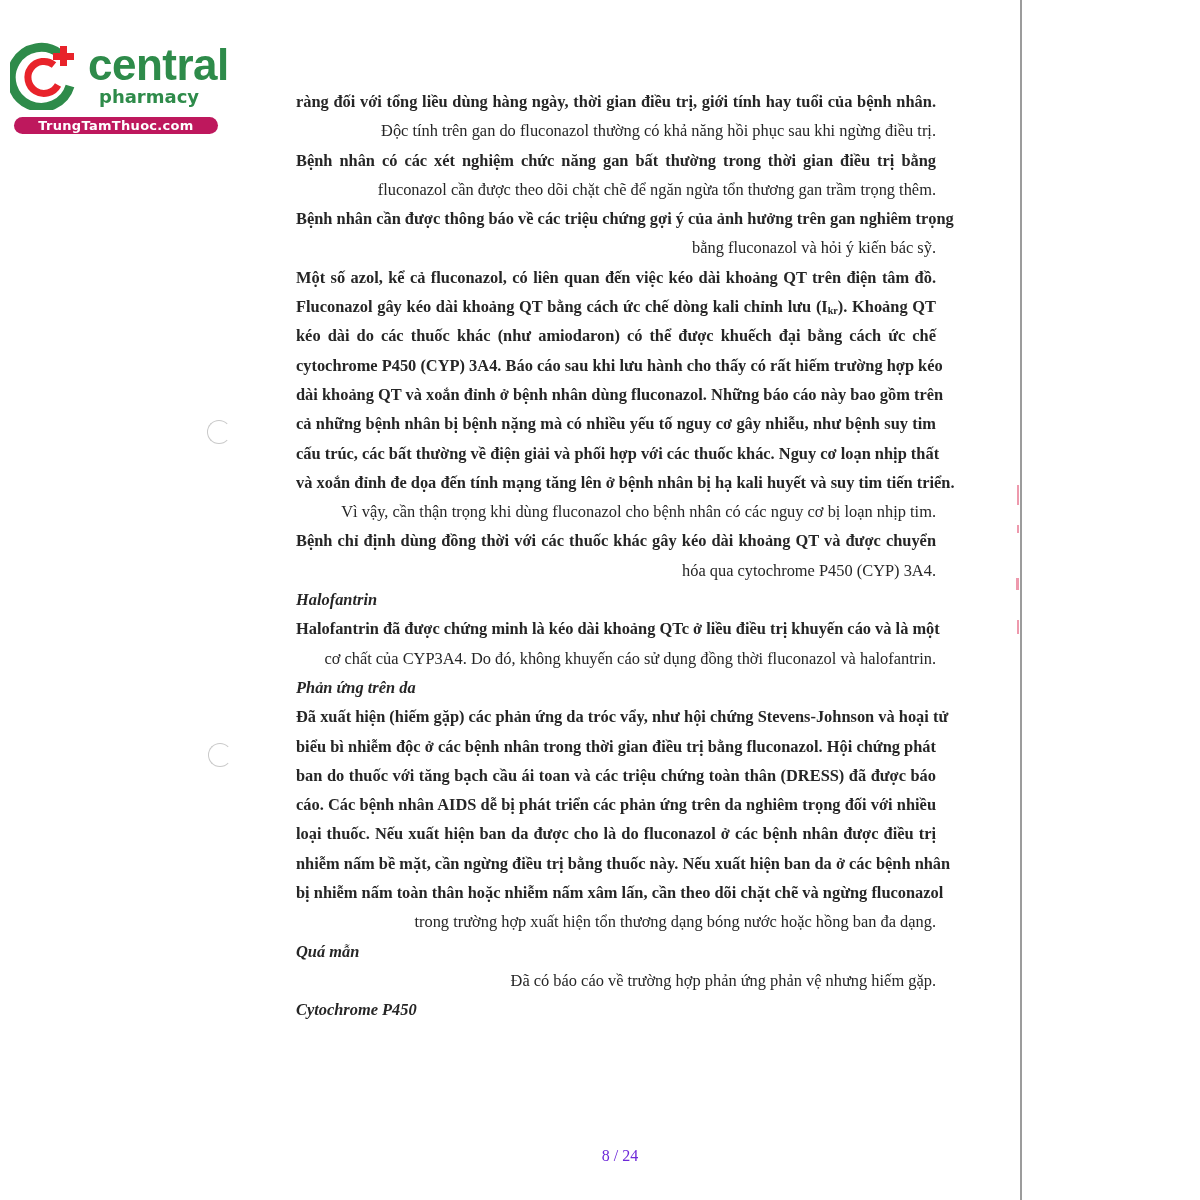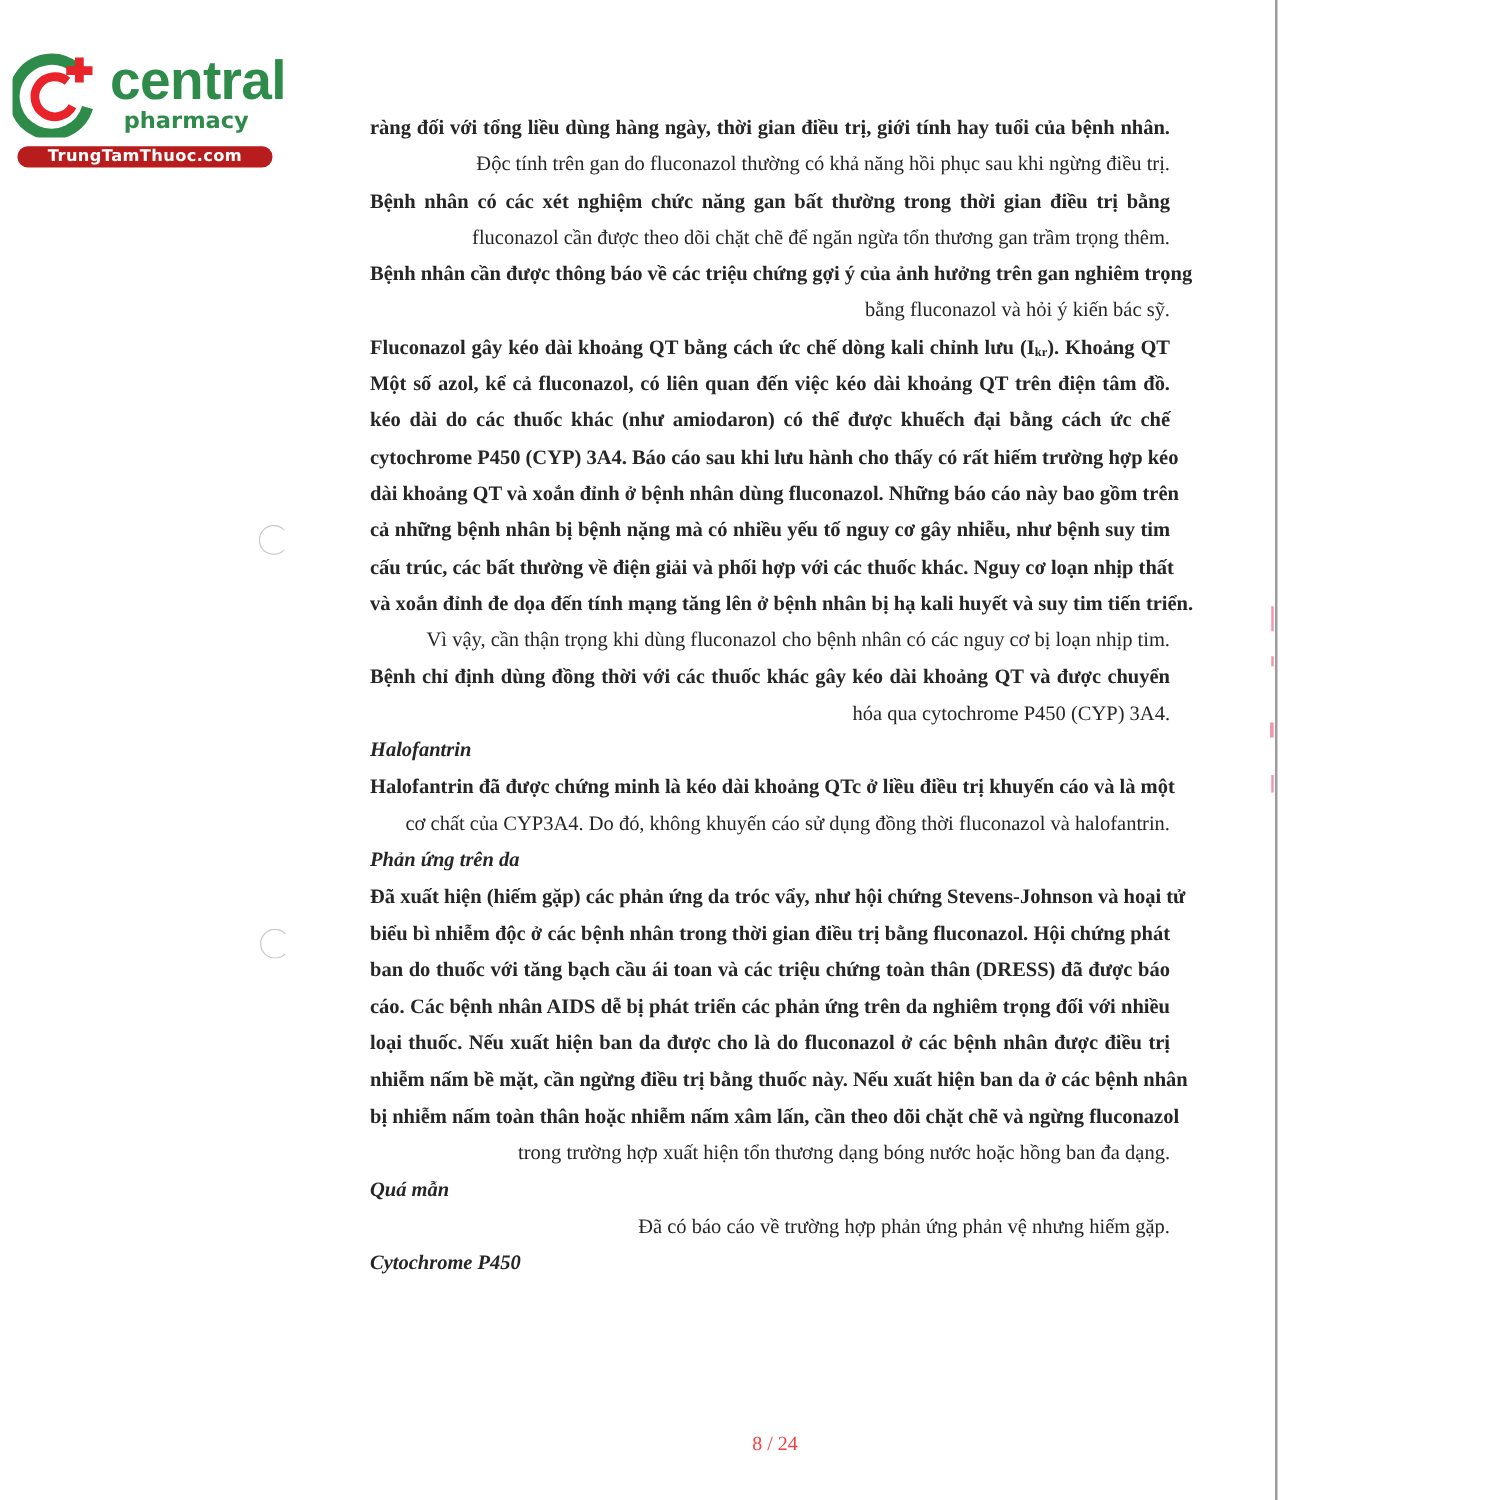--- a/index.html
+++ b/index.html
@@ -50,21 +50,21 @@
       font-size: 18px;
       line-height: 18px;
       color: #2e8b4a;
     }
     .logo-banner {
       position: absolute;
       left: 4px;
       top: 79px;
       width: 204px;
       height: 17px;
-      background: #b91c1c;
+      background: #be185d;
       border-radius: 9px;
       color: #ffffff;
       font-family: "DejaVu Sans", "Liberation Sans", sans-serif;
       font-weight: bold;
       font-size: 13px;
       line-height: 17px;
       text-align: center;
       letter-spacing: 0.3px;
     }
     
@@ -103,21 +103,21 @@
       line-height: 0;
     }
     .footer {
       position: absolute;
       left: 560px;
       top: 1146px;
       width: 120px;
       text-align: center;
       font-size: 16px;
       line-height: 20px;
-      color: #ef4444;
+      color: #6d28d9;
     }
     .edge-line {
       position: absolute;
       left: 1020px;
       top: 0;
       width: 2px;
       height: 1200px;
       background: #9c9c9c;
     }
     .stamp-mark {
@@ -160,22 +160,22 @@
 <div class="stamp-mark" style="left:1016px; top:578px; height:12px; width:3px;"></div>
 <div class="stamp-mark" style="left:1017px; top:620px; height:14px;"></div>
 
 <div class="page" id="doc">
     <div class="line justify">ràng đối với tổng liều dùng hàng ngày, thời gian điều trị, giới tính hay tuổi của bệnh nhân.</div>
     <div class="line left">Độc tính trên gan do fluconazol thường có khả năng hồi phục sau khi ngừng điều trị.</div>
     <div class="line justify">Bệnh nhân có các xét nghiệm chức năng gan bất thường trong thời gian điều trị bằng</div>
     <div class="line left">fluconazol cần được theo dõi chặt chẽ để ngăn ngừa tổn thương gan trầm trọng thêm.</div>
     <div class="line justify">Bệnh nhân cần được thông báo về các triệu chứng gợi ý của ảnh hưởng trên gan nghiêm trọng</div>
     <div class="line left">bằng fluconazol và hỏi ý kiến bác sỹ.</div>
+    <div class="line justify">Một số azol, kể cả fluconazol, có liên quan đến việc kéo dài khoảng QT trên điện tâm đồ.</div>
     <div class="line justify"><span>Fluconazol gây kéo dài khoảng QT bằng cách ức chế dòng kali chỉnh lưu (I</span><sub class="subscript">kr</sub><span>). Khoảng QT</span></div>
-    <div class="line justify">Một số azol, kể cả fluconazol, có liên quan đến việc kéo dài khoảng QT trên điện tâm đồ.</div>
     <div class="line justify">kéo dài do các thuốc khác (như amiodaron) có thể được khuếch đại bằng cách ức chế</div>
     <div class="line justify">cytochrome P450 (CYP) 3A4. Báo cáo sau khi lưu hành cho thấy có rất hiếm trường hợp kéo</div>
     <div class="line justify">dài khoảng QT và xoắn đỉnh ở bệnh nhân dùng fluconazol. Những báo cáo này bao gồm trên</div>
     <div class="line justify">cả những bệnh nhân bị bệnh nặng mà có nhiều yếu tố nguy cơ gây nhiễu, như bệnh suy tim</div>
     <div class="line justify">cấu trúc, các bất thường về điện giải và phối hợp với các thuốc khác. Nguy cơ loạn nhịp thất</div>
     <div class="line justify">và xoắn đỉnh đe dọa đến tính mạng tăng lên ở bệnh nhân bị hạ kali huyết và suy tim tiến triển.</div>
     <div class="line left">Vì vậy, cần thận trọng khi dùng fluconazol cho bệnh nhân có các nguy cơ bị loạn nhịp tim.</div>
     <div class="line justify">Bệnh chỉ định dùng đồng thời với các thuốc khác gây kéo dài khoảng QT và được chuyển</div>
     <div class="line left">hóa qua cytochrome P450 (CYP) 3A4.</div>
     <div class="heading">Halofantrin</div>

